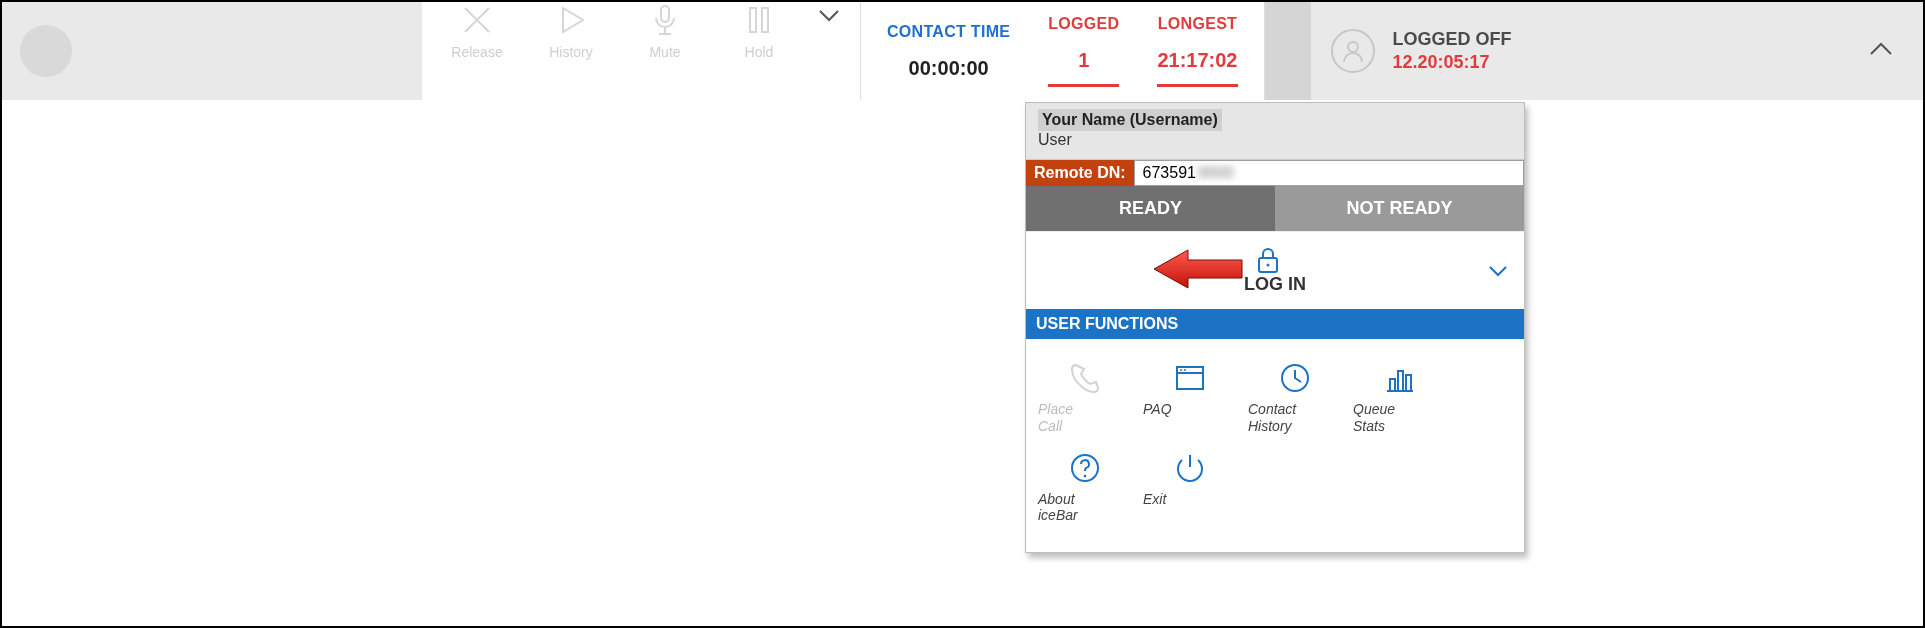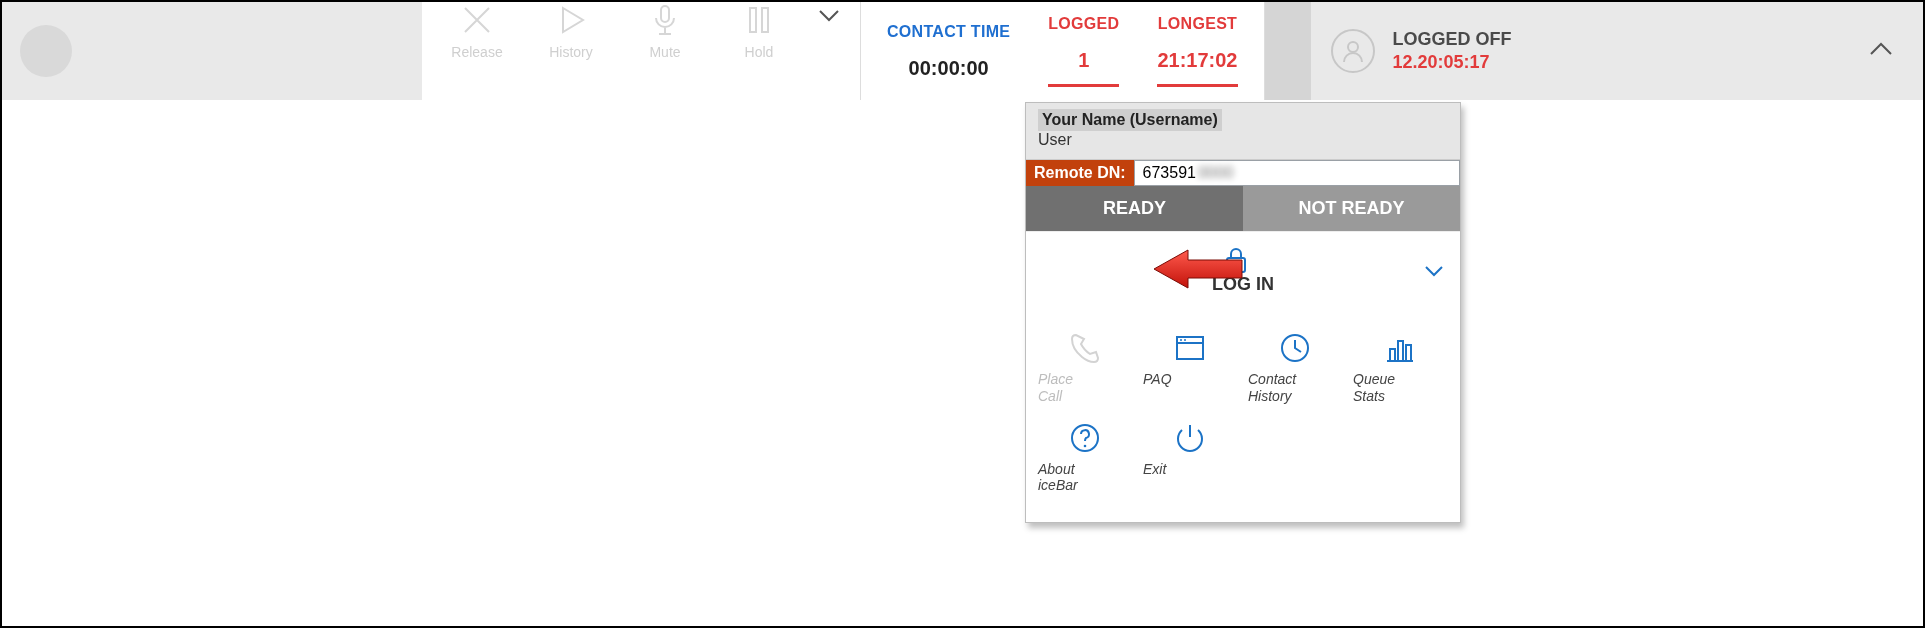--- a/index.html
+++ b/index.html
@@ -80,21 +80,21 @@
   .status-text .line2 { font-size: 18px; font-weight: 600; color: #e23b3b; margin-top: 2px; }
   .status-caret {
     position: absolute; right: 28px; top: 50%; transform: translateY(-50%);
   }
 
   
   .dropdown {
     position: absolute;
     top: 100px;
     left: 1023px;
-    width: 436px;
+    width: 500px;
     background: #fff;
     border: 1px solid #bdbdbd;
     box-shadow: 3px 5px 6px rgba(0,0,0,.25);
   }
   .dd-header {
     background: #e6e6e6;
     padding: 6px 12px 10px 12px;
   }
   .dd-name {
     display: inline-block;
@@ -298,20 +298,21 @@
       <rect x="3" y="12" width="18" height="14" rx="2" stroke="#1c73c6" stroke-width="2" fill="none"></rect>
       <path d="M7 12 V8 a5 5 0 0 1 10 0 v4" stroke="#1c73c6" stroke-width="2" fill="none"></path>
       <circle cx="12" cy="19" r="1.5" fill="#1c73c6"></circle>
     </svg>
     <span>LOG IN</span>
     <svg class="caret-right" width="24" height="24" viewBox="0 0 24 24">
       <path d="M4 8 L12 16 L20 8" stroke="#1c73c6" stroke-width="2" fill="none"></path>
     </svg>
   </div>
 
+  <div class="dd-section-title">USER FUNCTIONS</div>
 
   <div class="dd-funcs">
 
     <div class="func disabled">
       <svg width="34" height="34" viewBox="0 0 34 34">
         <path d="M8 4 q-4 0 -4 4 q0 10 10 18 q6 5 12 5 q4 0 4 -4 l-2 -6 l-6 2 q-6 -4 -9 -10 l3 -5 z" stroke="#d3d3d3" stroke-width="2" fill="none"></path>
       </svg>
       <div class="func-label">Place<br>Call</div>
     </div>
 

